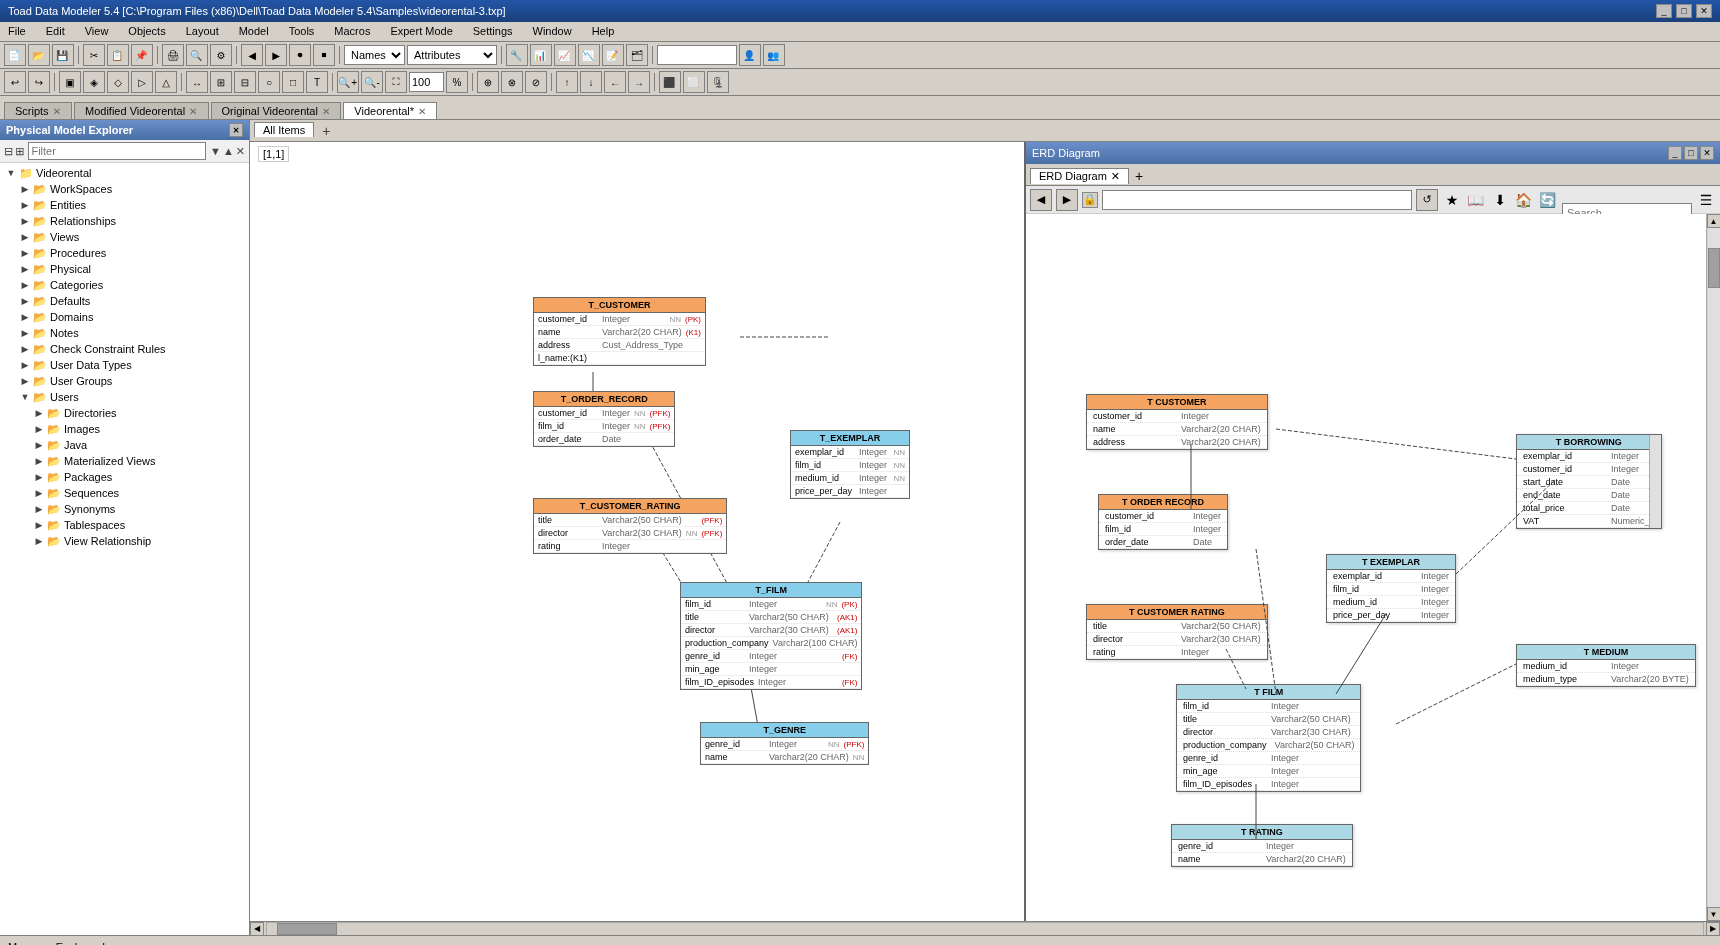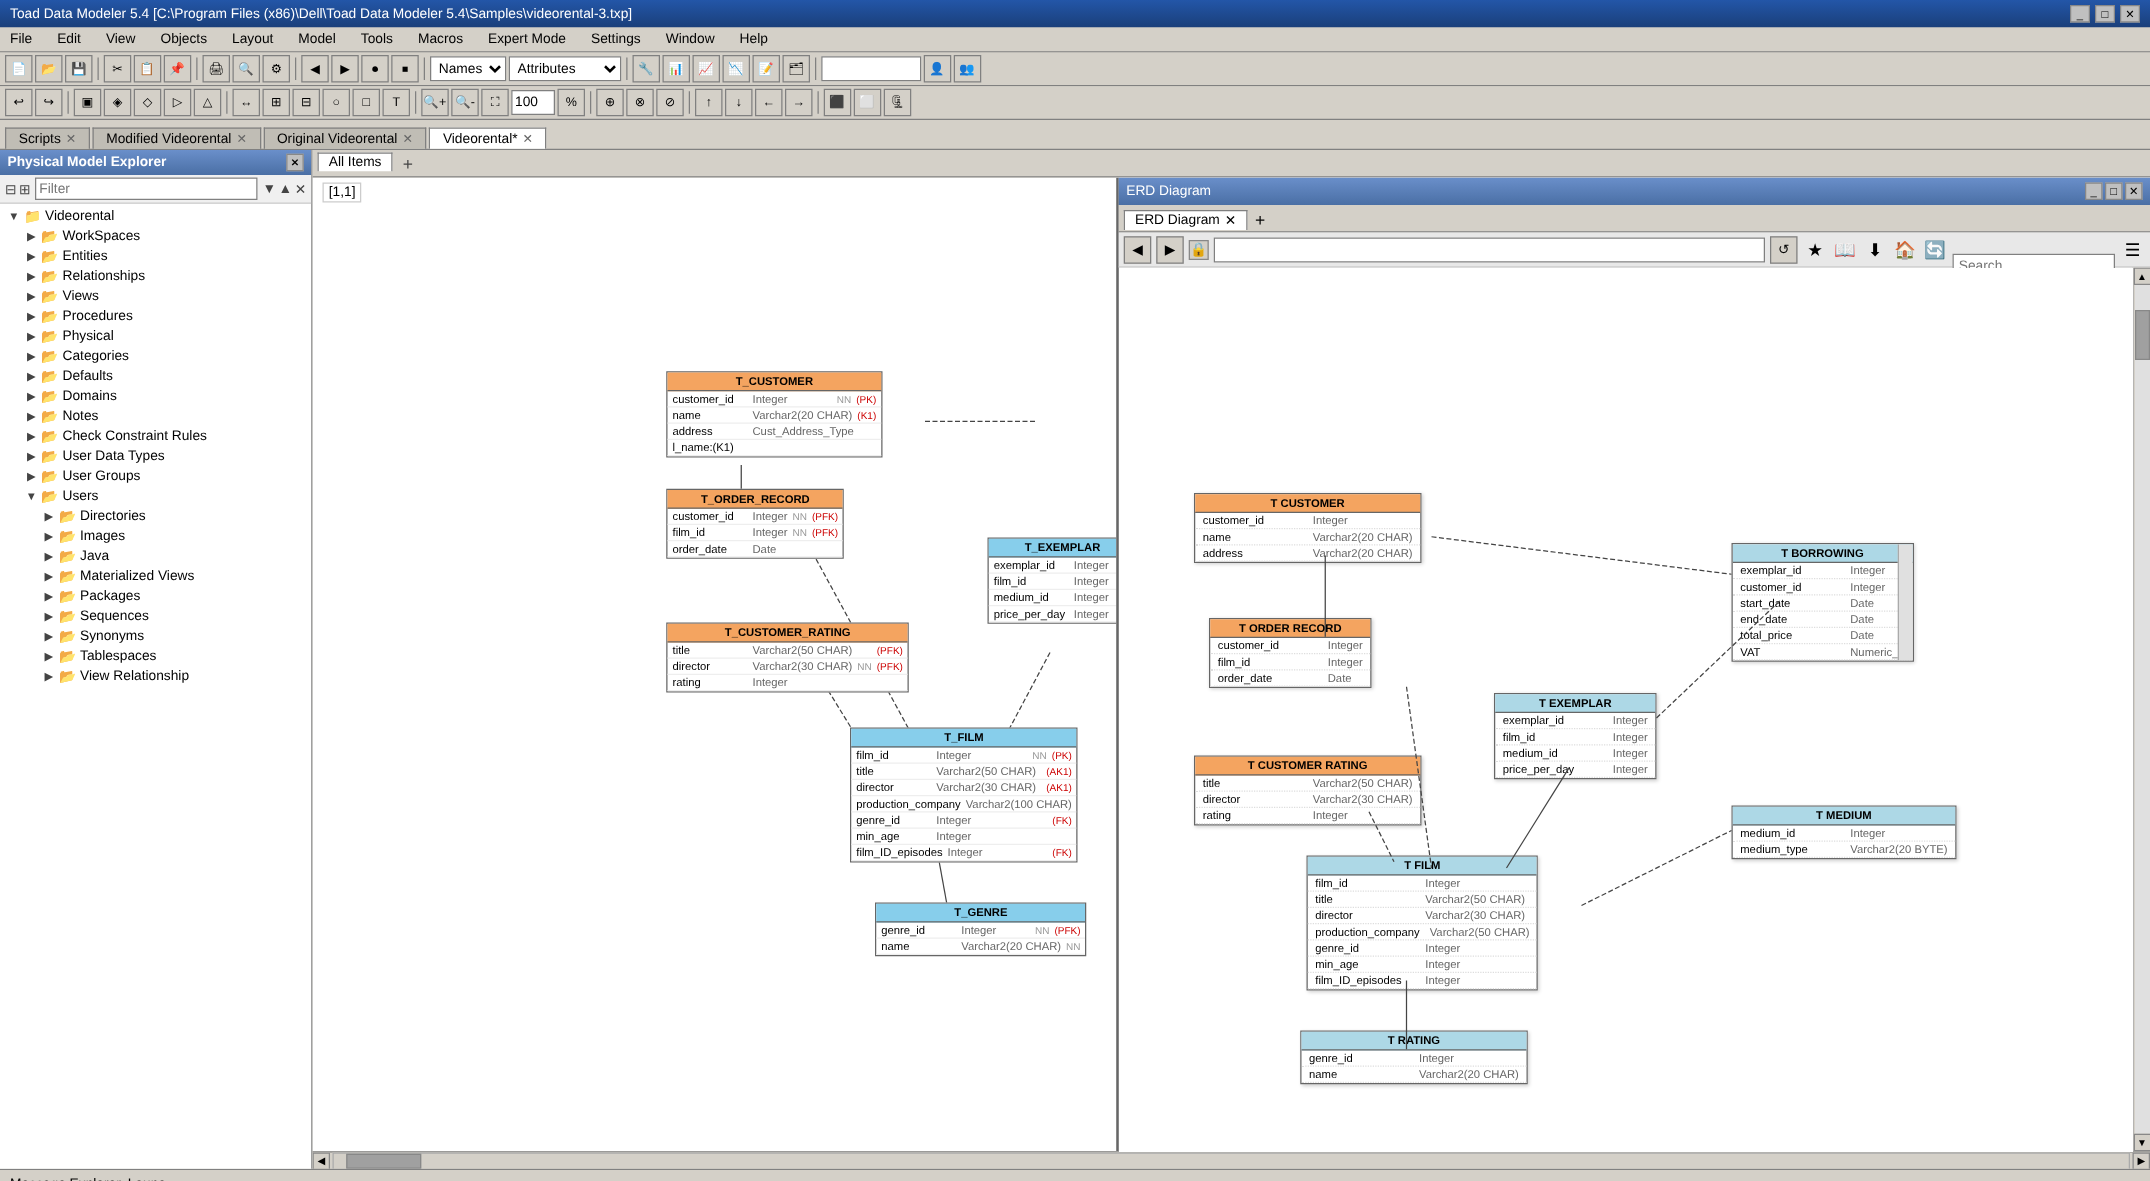--- a/index.html
+++ b/index.html
@@ -158,21 +158,21 @@
     }
     .erd-col-name { color: #000; min-width: 60px; }
     .erd-col-type { color: #666; flex: 1; }
     .erd-col-nn { color: #999; font-size: 8px; }
     .erd-col-pk { color: #cc0000; font-size: 8px; }
 
     
     #erd-overlay {
       position: absolute;
       top: 0; right: 0;
-      width: 827px;
+      width: 696px;
       height: 100%;
       background: #f0f0f0;
       border-left: 2px solid #666;
       display: flex; flex-direction: column;
       z-index: 10;
     }
     #erd-titlebar {
       background: linear-gradient(to bottom, #6a8fca, #4a6fa5);
       color: white;
       padding: 2px 6px;

